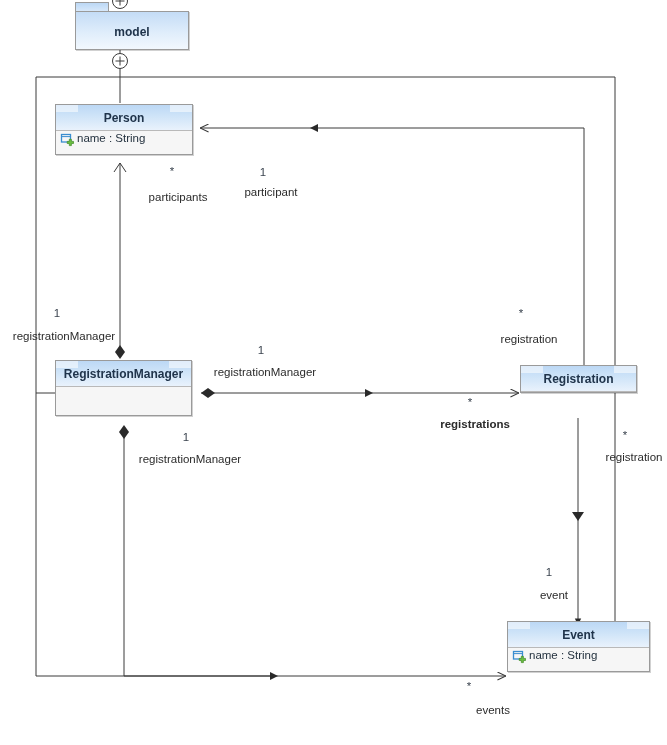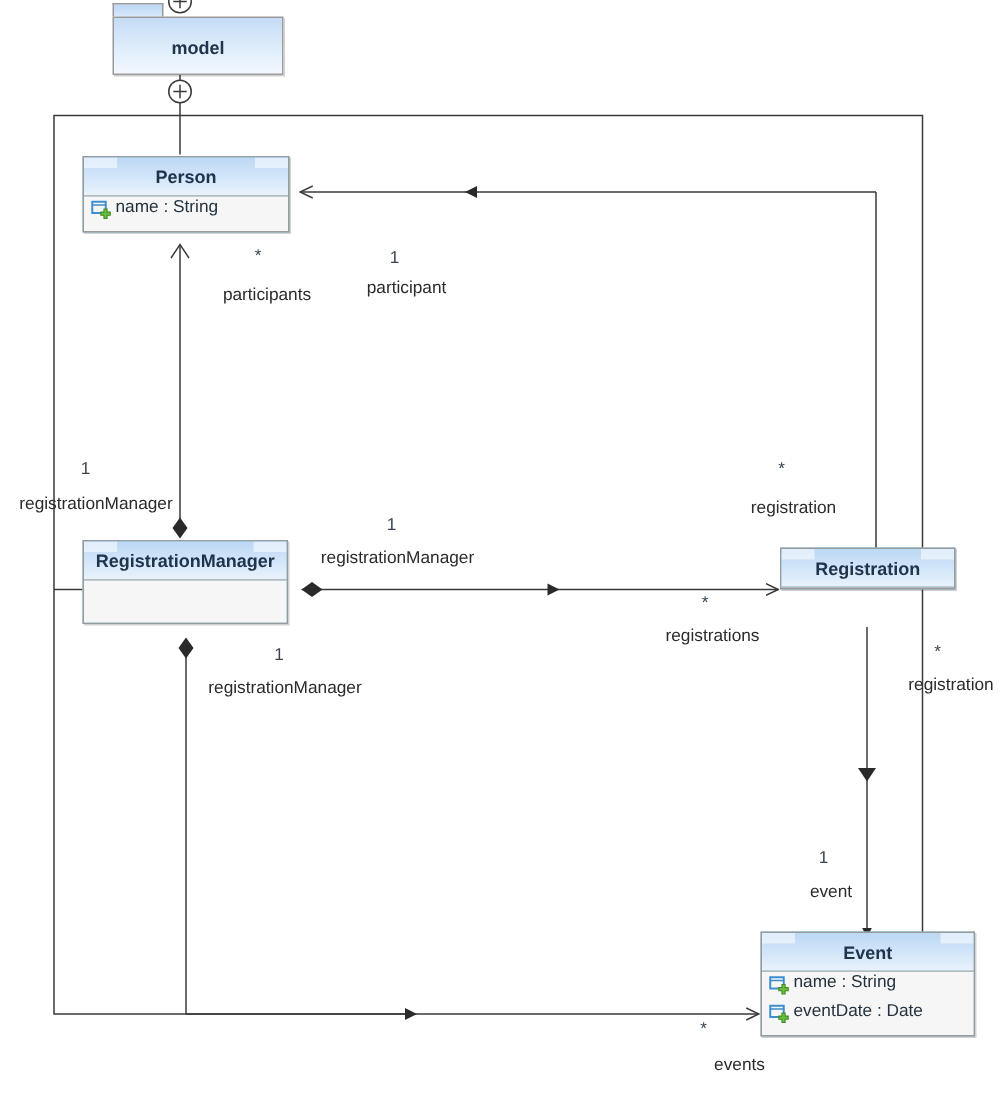--- a/index.html
+++ b/index.html
@@ -21,21 +21,21 @@
     left: 0;
     top: 0;
     width: 667px;
     height: 745px;
   }
 
   
   .uml-node {
     position: absolute;
     border: 1px solid #9a9a9a;
-    background: #7dd3fc;
+    background: #6d28d9;
     box-shadow: 1px 1px 0 rgba(0,0,0,0.18);
   }
   .uml-header {
     position: relative;
     height: 26px;
     line-height: 26px;
     text-align: center;
     font-size: 12px;
     font-weight: bold;
     color: #20344b;
@@ -230,30 +230,20 @@
       <div class="attr-row">
         <span class="attr-icon">
           <svg viewBox="0 0 15 14" width="15" height="14">
             <rect x="1.5" y="1.5" width="9" height="7.5" fill="none" stroke="#3a8dcf" stroke-width="1.3"></rect>
             <line x1="1.5" y1="3.6" x2="10.5" y2="3.6" stroke="#3a8dcf" stroke-width="1"></line>
             <path d="M 7.2 8.4 h2.1 v-2.1 h2.1 v2.1 h2.1 v2.1 h-2.1 v2.1 h-2.1 v-2.1 h-2.1 z" fill="#6abf3f" stroke="#3f8a25" stroke-width="0.7"></path>
           </svg>
         </span>
         <span class="attr-label">name : String</span>
       </div>
-      <div class="attr-row">
-        <span class="attr-icon">
-          <svg viewBox="0 0 15 14" width="15" height="14">
-            <rect x="1.5" y="1.5" width="9" height="7.5" fill="none" stroke="#3a8dcf" stroke-width="1.3"></rect>
-            <line x1="1.5" y1="3.6" x2="10.5" y2="3.6" stroke="#3a8dcf" stroke-width="1"></line>
-            <path d="M 7.2 8.4 h2.1 v-2.1 h2.1 v2.1 h2.1 v2.1 h-2.1 v2.1 h-2.1 v-2.1 h-2.1 z" fill="#6abf3f" stroke="#3f8a25" stroke-width="0.7"></path>
-          </svg>
-        </span>
-        <span class="attr-label">eventDate : Date</span>
-      </div>
     </div>
   </div>
 
   <div class="edge-label mult center" style="left:263px; top:166px;">1</div>
   <div class="edge-label center" style="left:271px; top:186px;">participant</div>
 
   <div class="edge-label mult center" style="left:172px; top:165px;">*</div>
   <div class="edge-label center" style="left:178px; top:191px;">participants</div>
 
   <div class="edge-label mult center" style="left:521px; top:307px;">*</div>
@@ -262,21 +252,21 @@
   <div class="edge-label mult center" style="left:57px; top:307px;">1</div>
   <div class="edge-label center" style="left:64px; top:330px;">registrationManager</div>
 
   <div class="edge-label mult center" style="left:261px; top:344px;">1</div>
   <div class="edge-label center" style="left:265px; top:366px;">registrationManager</div>
 
   <div class="edge-label mult center" style="left:186px; top:431px;">1</div>
   <div class="edge-label center" style="left:190px; top:453px;">registrationManager</div>
 
   <div class="edge-label mult center" style="left:470px; top:396px;">*</div>
-  <div class="edge-label center" style="left:475px; top:418px;">registrations</div>
+  <div class="edge-label center" style="left:475px; top:418px;font-weight:bold;">registrations</div>
 
   <div class="edge-label mult center" style="left:625px; top:429px;">*</div>
   <div class="edge-label center" style="left:634px; top:451px;">registration</div>
 
   <div class="edge-label mult center" style="left:549px; top:566px;">1</div>
   <div class="edge-label center" style="left:554px; top:589px;">event</div>
 
   <div class="edge-label mult center" style="left:469px; top:680px;">*</div>
   <div class="edge-label center" style="left:493px; top:704px;">events</div>
 

